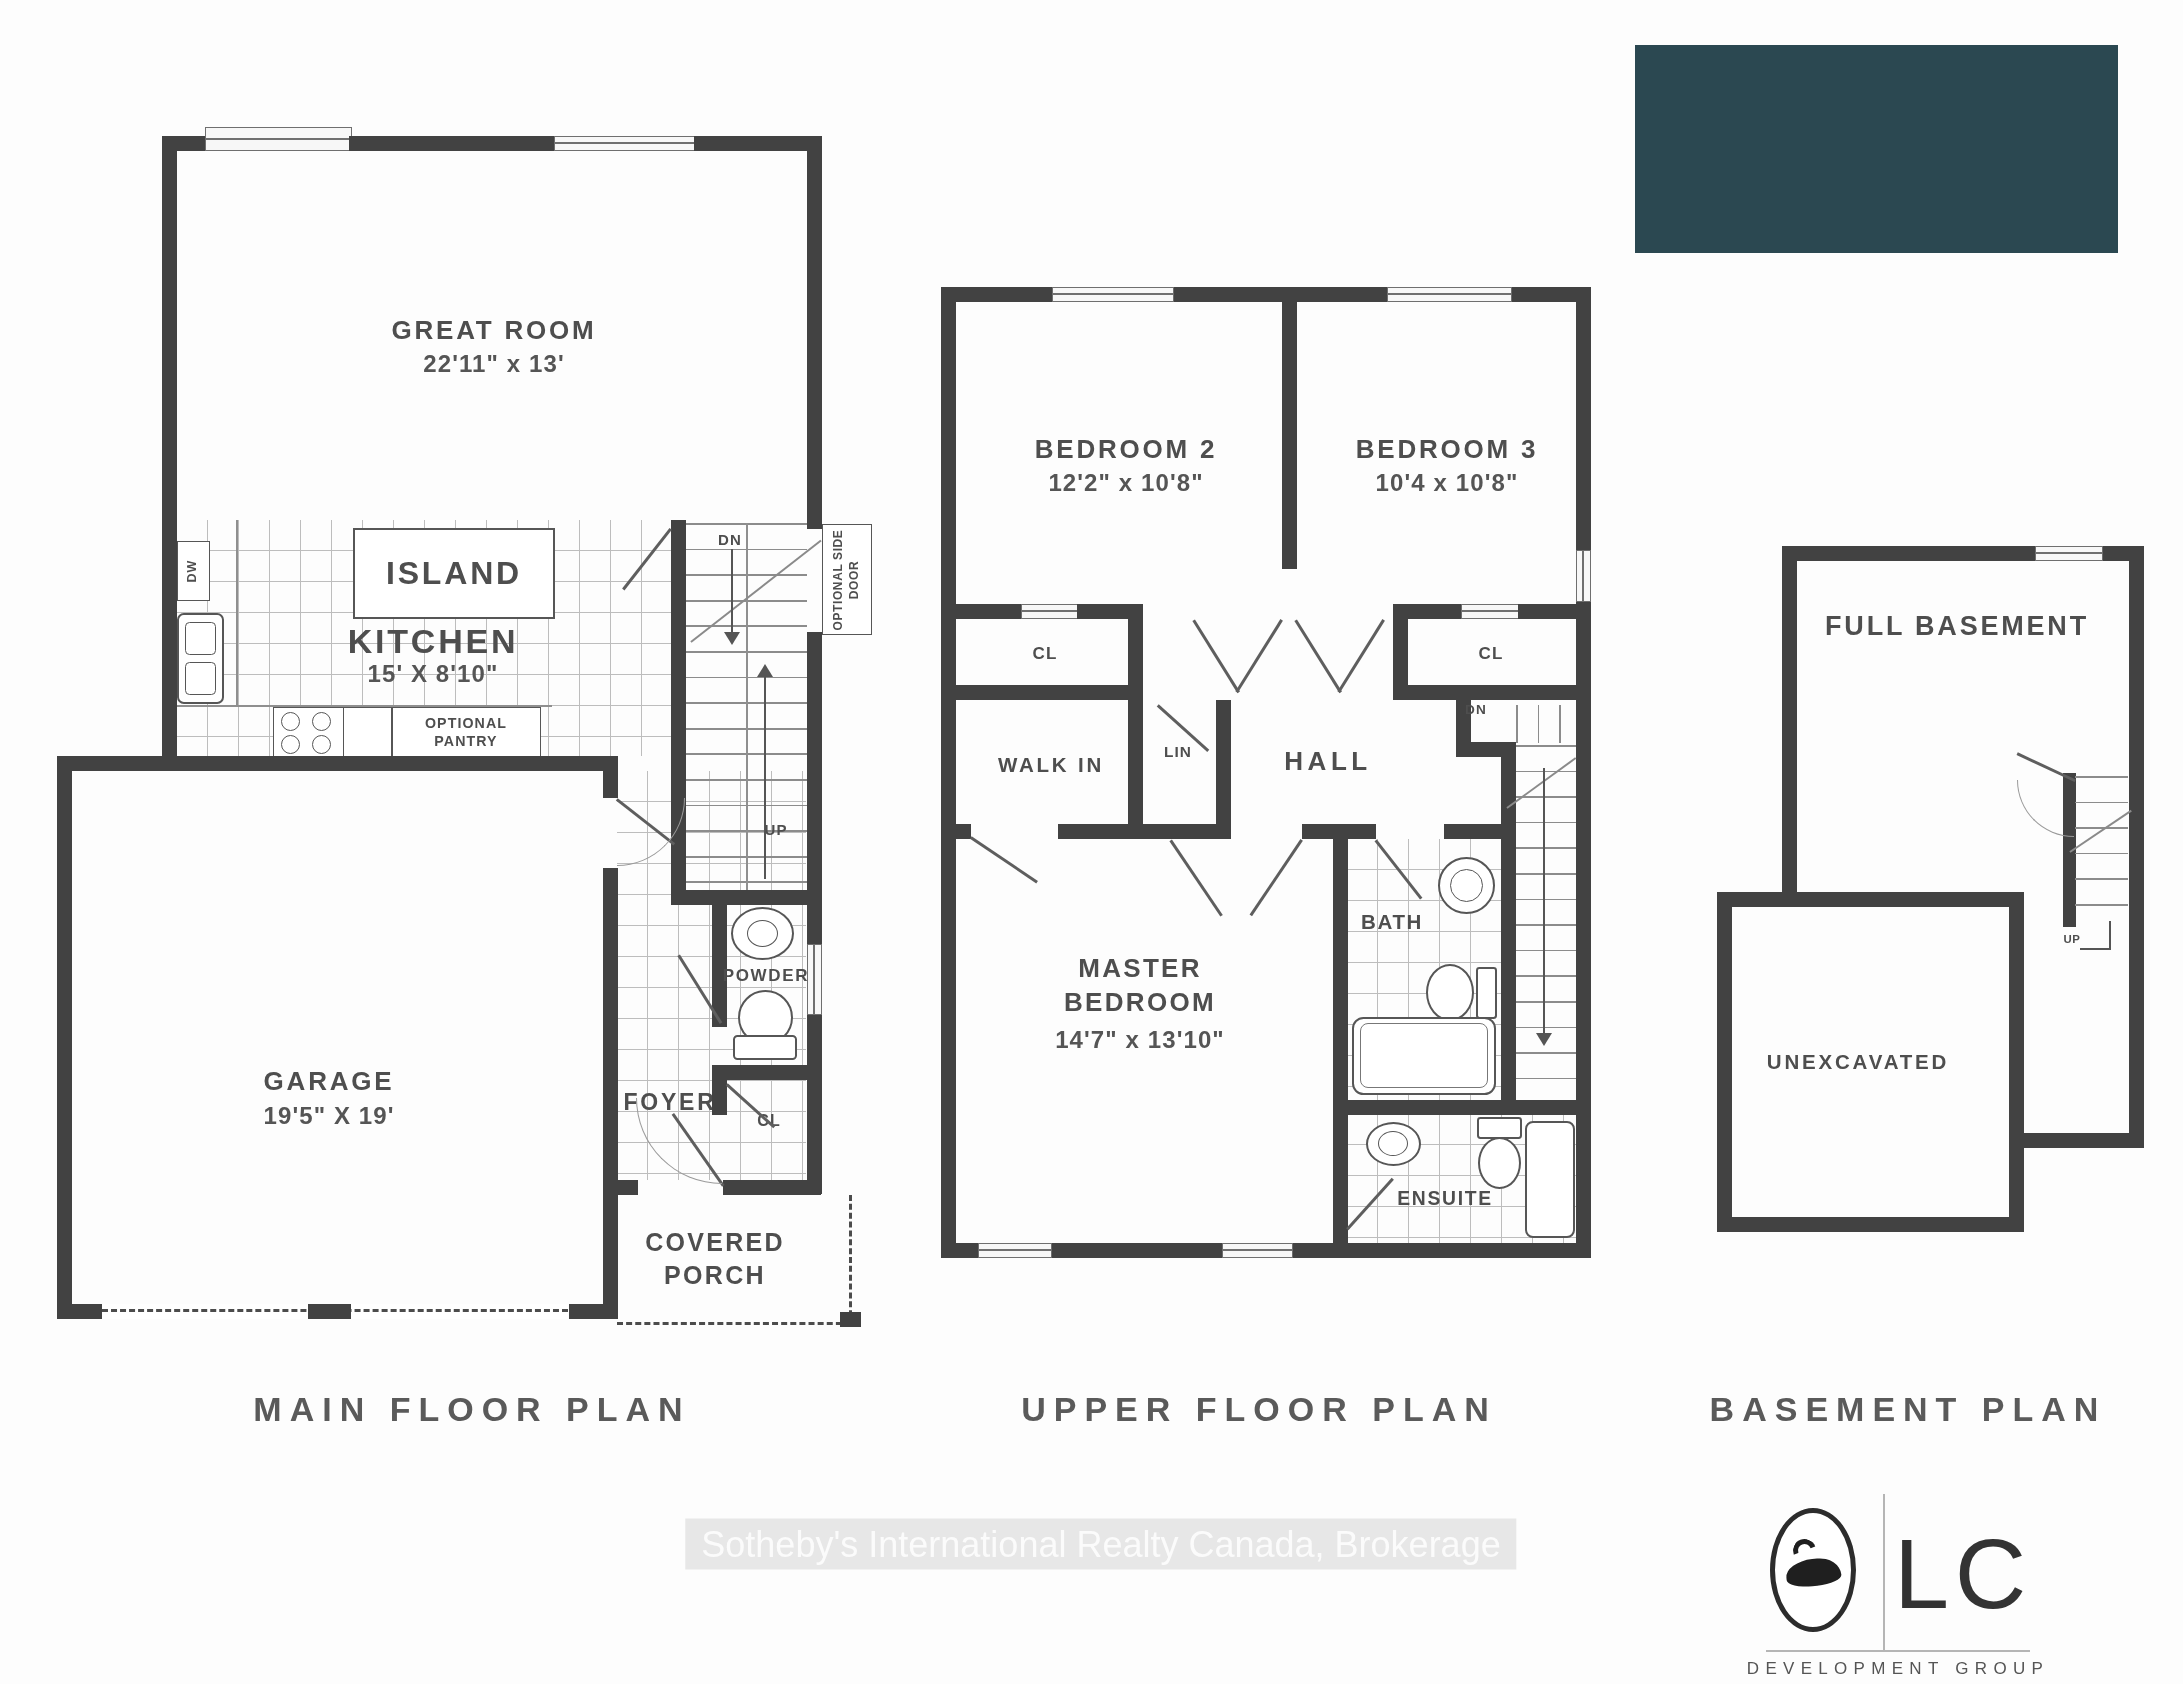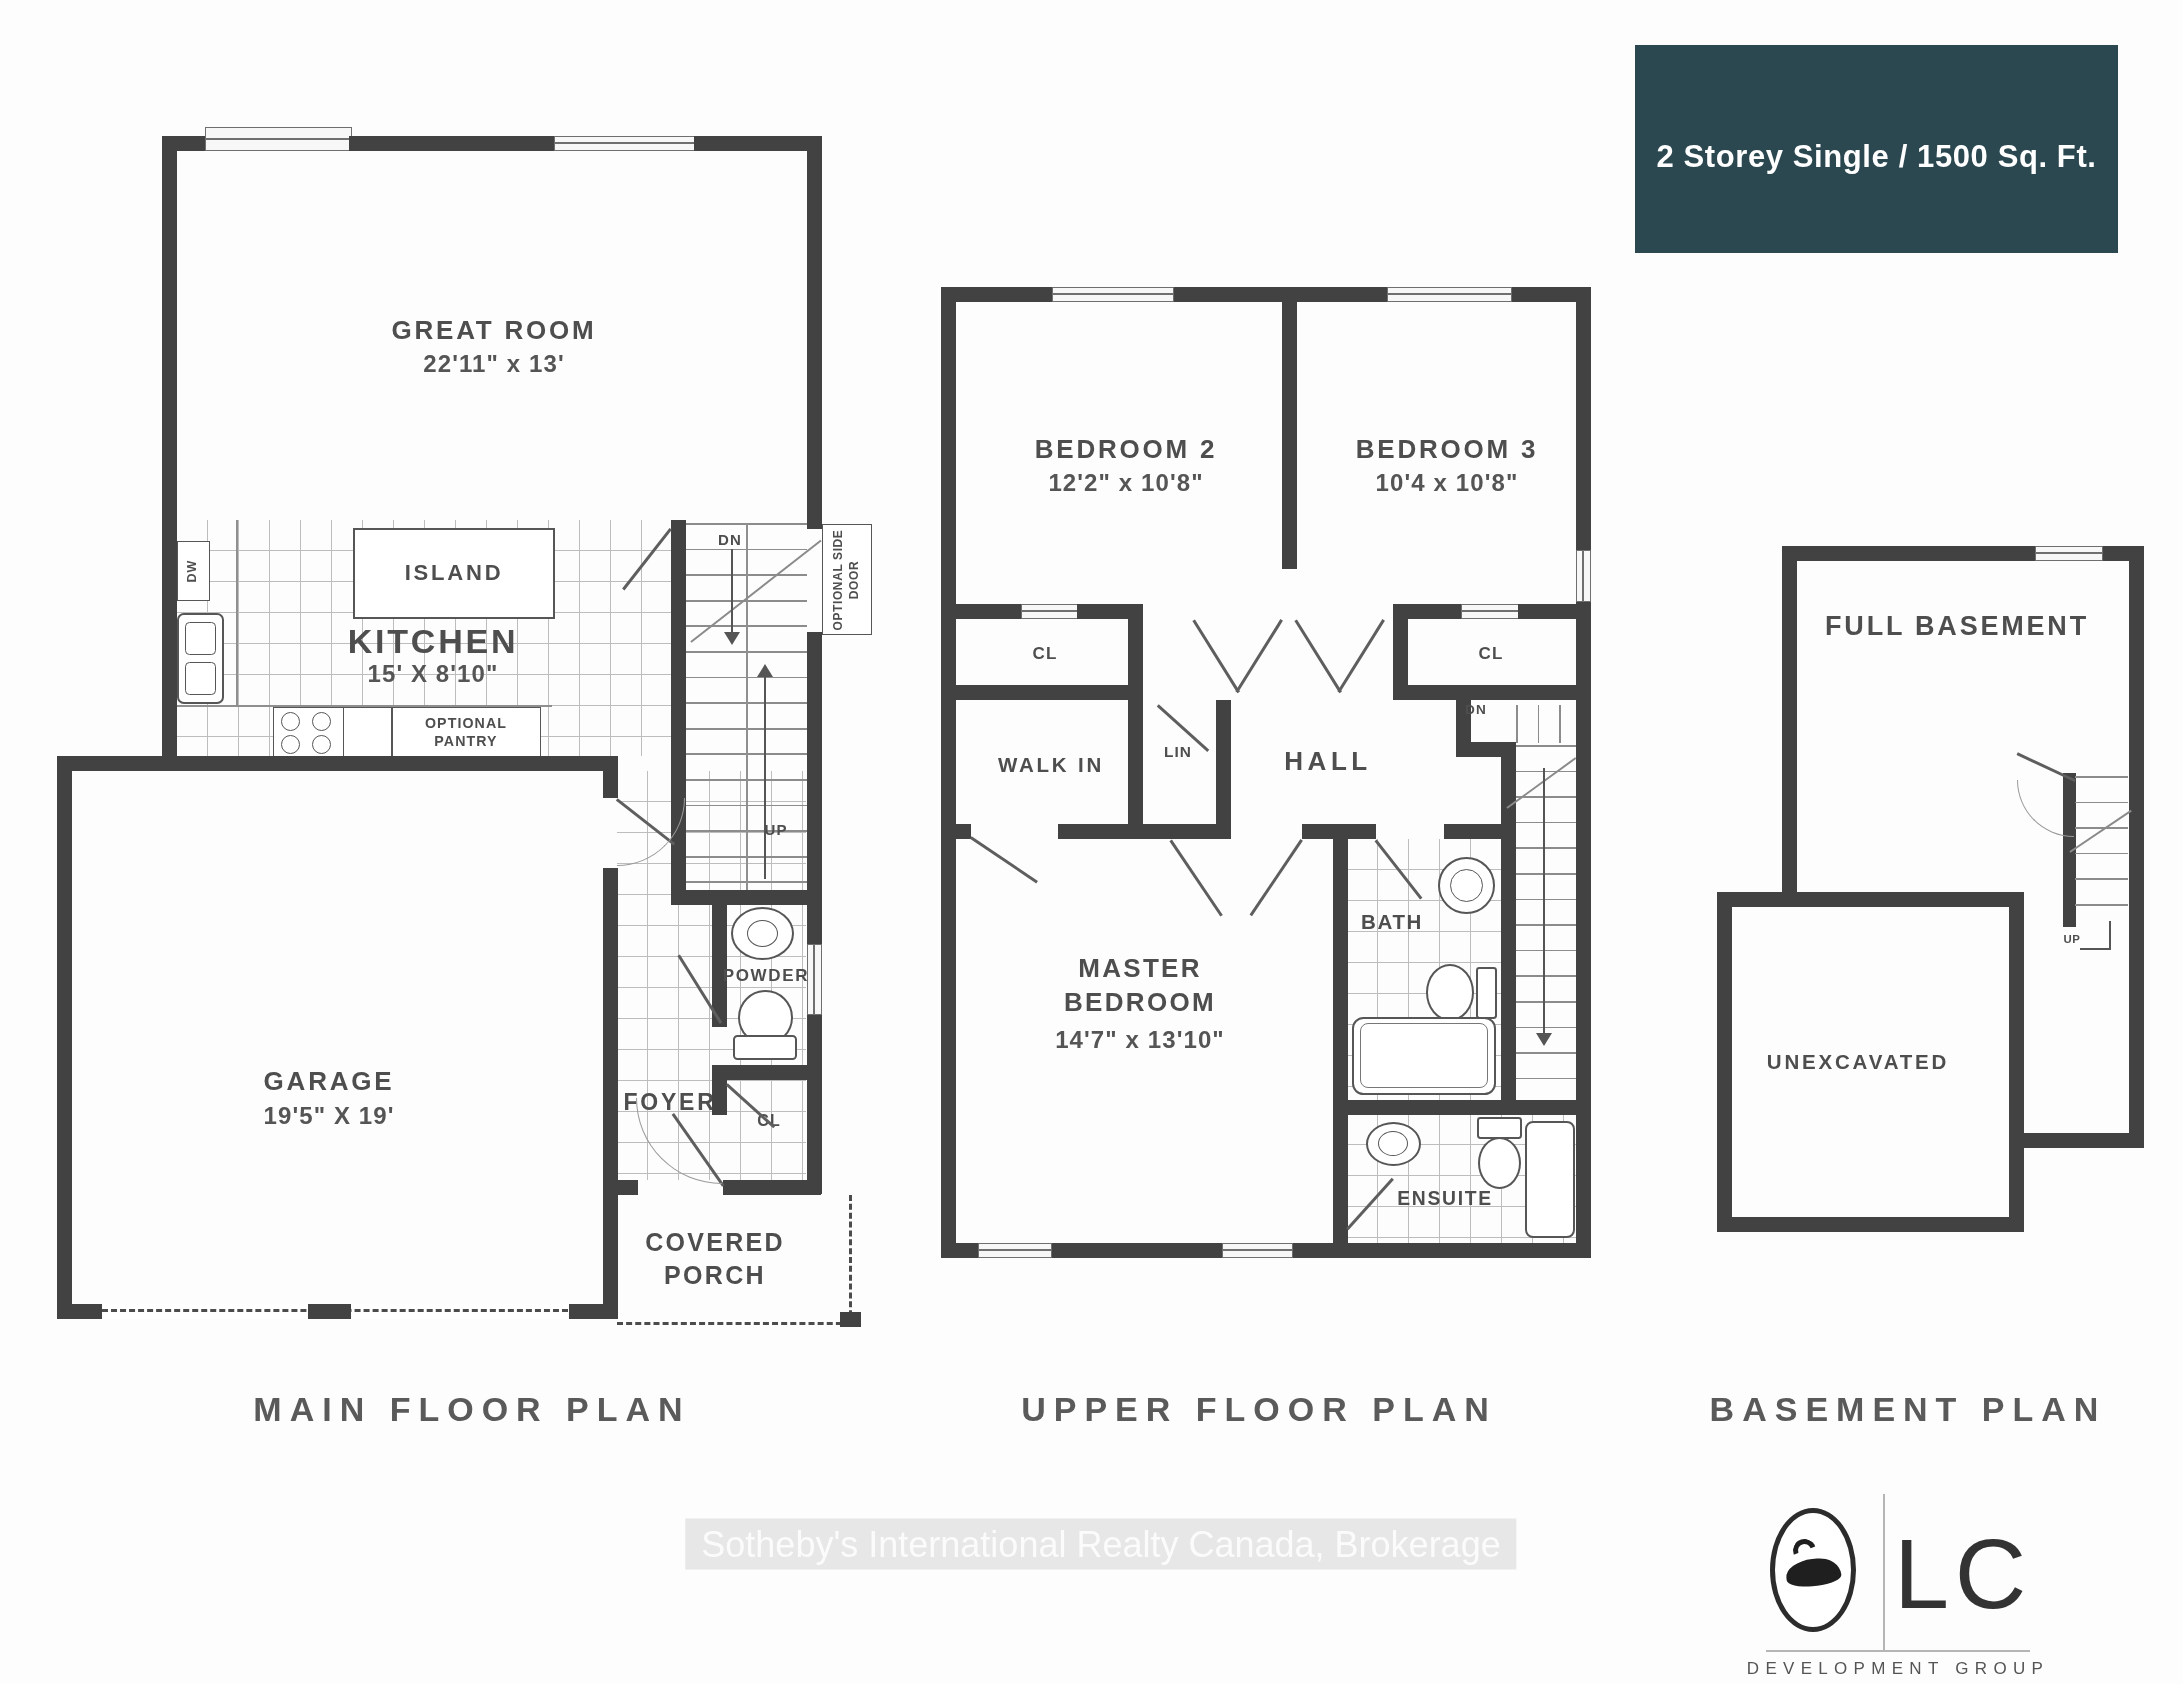--- a/index.html
+++ b/index.html
@@ -49,21 +49,20 @@
      font-size:99px;font-weight:300;color:#333;letter-spacing:5.7px;}
   #lc-sub{position:absolute;left:1898px;top:1669px;transform:translate(-50%,-50%);
      font-size:17px;color:#555;letter-spacing:6.3px;white-space:nowrap;}
 </style>
 </head>
 <body>
 
 <div id="canvas">
 
   <div id="titlecard">
-    <div class="t2">2 Storey Single / 1500 Sq. Ft.</div>
   </div>
 
   <div>
 
     <div class="tile" style="left:177px;top:520px;width:494px;height:236px;"></div>
     <div class="tile" style="left:617px;top:771px;width:189px;height:409px;"></div>
 
     <div class="w" style="left:162px;top:136px;width:54px;height:15px;"></div>
     <div class="win" style="left:205px;top:127px;width:147px;height:24px;"></div>
     <div class="w" style="left:349px;top:136px;width:208px;height:15px;"></div>
@@ -71,21 +70,21 @@
     <div class="w" style="left:694px;top:136px;width:127px;height:15px;"></div>
     <div class="w" style="left:162px;top:136px;width:15px;height:635px;"></div>
     <div class="w" style="left:807px;top:136px;width:15px;height:393px;"></div>
     <div class="w" style="left:807px;top:632px;width:15px;height:562px;"></div>
     <div class="winv" style="left:807px;top:944px;width:15px;height:71px;"></div>
 
     <div class="lbl" style="left:494px;top:330px;font-size:26px;">GREAT ROOM</div>
     <div class="dim" style="left:494px;top:364px;font-size:24px;">22'11" x 13'</div>
 
     <div class="box" style="left:353px;top:528px;width:202px;height:91px;border-width:2.3px;"></div>
-    <div class="lbl" style="left:454px;top:573px;font-size:22px;">ISLAND</div>
+    <div class="lbl" style="left:454px;top:573px;font-size:32px;">ISLAND</div>
     <div class="lbl" style="left:433px;top:641px;font-size:34px;">KITCHEN</div>
     <div class="dim" style="left:433px;top:674px;font-size:24px;">15' X 8'10"</div>
     <div class="wl" style="left:236px;top:520px;width:1.7px;height:185px;"></div>
     <div class="wl" style="left:177px;top:705px;width:375px;height:1.7px;"></div>
 
     <div class="box" style="left:177px;top:541px;width:33px;height:60px;border-width:1.7px;"></div>
     <div class="lbl vert" style="left:193px;top:571px;font-size:12.5px;letter-spacing:1.1px;">DW</div>
 
     <div class="fix" style="left:177px;top:613px;width:47px;height:91px;border-radius:6.8px;"></div>
     <div class="fix" style="left:185px;top:622px;width:31px;height:33px;border-width:1.7px;border-radius:4.5px;"></div>

